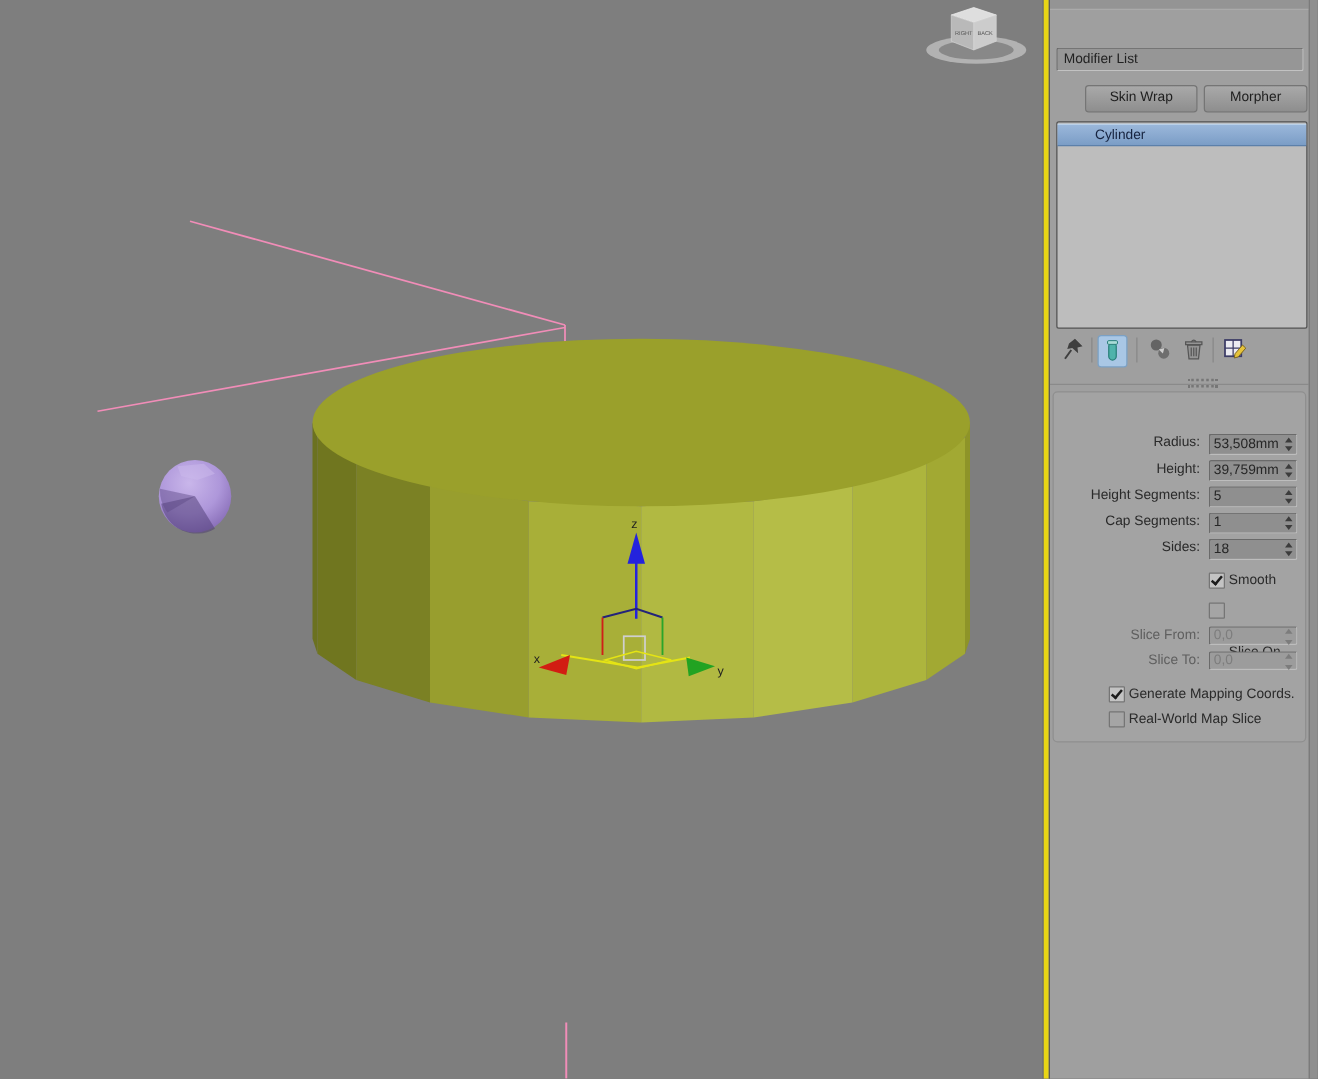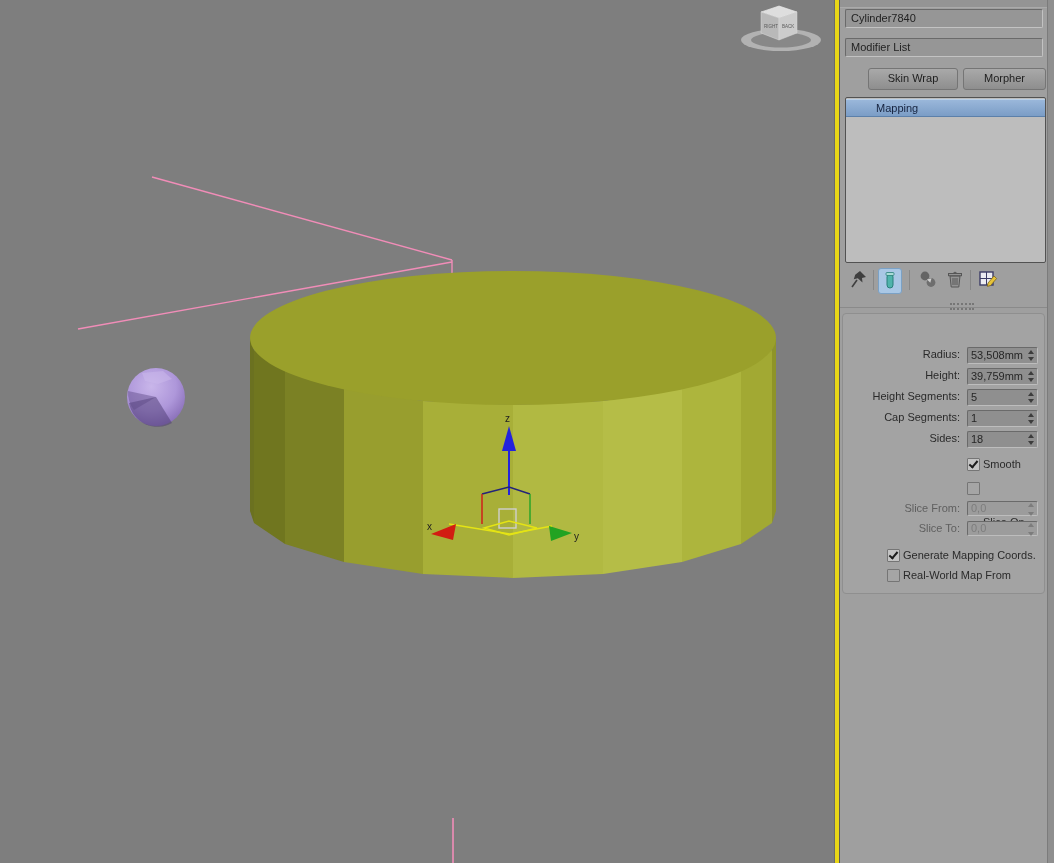--- a/index.html
+++ b/index.html
@@ -143,29 +143,28 @@
     </svg>
   </div>
 
   <div class="vdiv"></div>
   <div class="vborder"></div>
   <div class="pborder"></div>
 
   <div class="panel">
     <div class="panel-top"></div>
 
-    <div class="field name-field">Cylinder7840</div>
 
     <div class="field modlist-field">Modifier List</div>
 
     <div class="btn btn-skinwrap">Skin Wrap</div>
     <div class="btn btn-morpher">Morpher</div>
 
     <div class="stack">
-      <div class="stack-row">Mapping</div>
+      <div class="stack-row">Cylinder</div>
     </div>
 
     <div class="stack-toolbar">
       <div class="sticon" style="left:8px;">
         <svg width="22" height="24" viewBox="0 0 20 24">
           <path d="M11 3 L17 9 L13 10 L13.5 14.5 L8.8 10.3 L4.8 11.2 L6.2 6.8 Z" fill="#3f3f3f"></path>
           <line x1="8" y1="12" x2="3" y2="19" stroke="#3f3f3f" stroke-width="1.6"></line>
         </svg>
       </div>
       <div class="stsep" style="left:33px;"></div>
@@ -289,19 +288,19 @@
             </span>
         </div>
       </div>
 
       <div class="cbrow" style="top:234px;">
         <span class="cb checked" style="left:44px;"></span>
         <span class="cblabel" style="left:60px;">Generate Mapping Coords.</span>
       </div>
       <div class="cbrow" style="top:254px;">
         <span class="cb" style="left:44px;"></span>
-        <span class="cblabel" style="left:60px;">Real-World Map From</span>
+        <span class="cblabel" style="left:60px;">Real-World Map Slice</span>
       </div>
     </div>
   </div>
 
   <div class="scroll-strip"></div>
 </div>
 
 </body></html>

